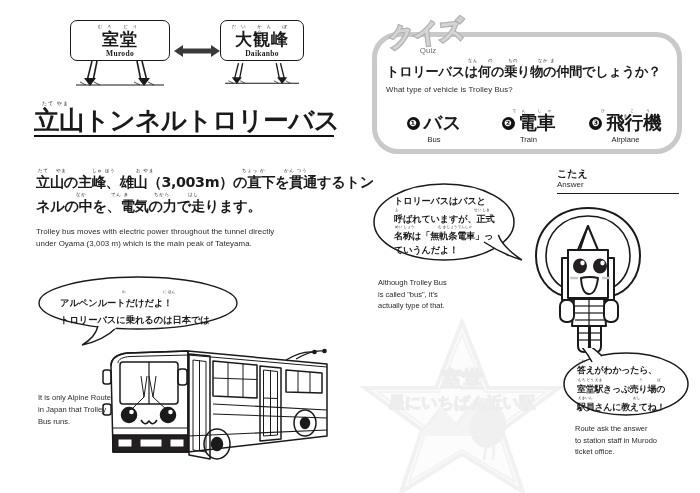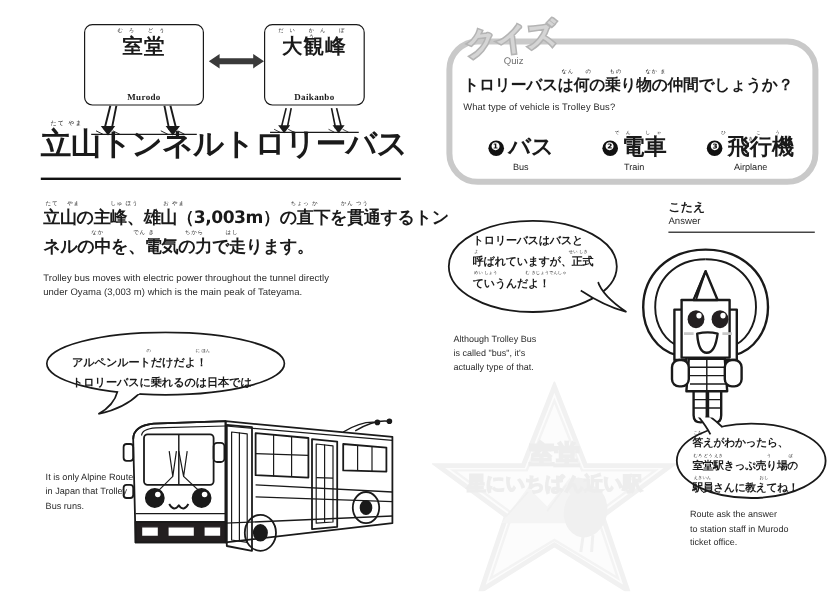--- a/index.html
+++ b/index.html
@@ -49,21 +49,20 @@
     line-height: 19px;
     letter-spacing: 1px;
     font-family: "DejaVu Sans", sans-serif;
   }
   .sign-en {
     font-size: 7.5px;
     font-family: "Liberation Serif", serif;
     font-weight: 700;
     line-height: 9px;
     letter-spacing: 0.3px;
-    margin-top: 27px;
   }
   .sign-legs { position: absolute; top: 100%; left: 0; width: 100%; height: 26px; }
   .arrow-box { position: absolute; left: 104px; top: 22px; width: 46px; height: 18px; }
 
   
   #title-block { left: 34px; top: 100px; width: 300px; }
   .title-ruby {
     font-size: 5px;
     font-family: "DejaVu Sans", sans-serif;
     letter-spacing: 1px;
@@ -71,21 +70,21 @@
     color: #111;
     line-height: 6px;
   }
   .title-jp {
     font-size: 25.5px;
     font-weight: 700;
     font-family: "DejaVu Sans", sans-serif;
     letter-spacing: -0.5px;
     line-height: 28px;
     border-bottom: 2px solid #111;
-    padding-bottom: 14px;
+    padding-bottom: 1px;
     white-space: nowrap;
   }
   .title-en {
     font-size: 13.5px;
     font-weight: 700;
     text-align: center;
     margin-top: 4px;
     letter-spacing: 0px;
     font-family: "Liberation Sans", sans-serif;
   }
@@ -557,20 +556,21 @@
       <div class="ansbub-jp">トロリーバスはバスと</div>
       <div class="bub-ruby">
         <span style="left:1px;">よ</span>
           <span style="left:80px;">せい しき</span>
       </div>
       <div class="ansbub-jp" style="line-height:13px;">呼ばれていますが、正式</div>
       <div class="bub-ruby">
         <span style="left:1px;">めい しょう</span>
           <span style="left:44px;">む きじょうでんしゃ</span>
       </div>
+      <div class="ansbub-jp" style="line-height:13px;">名称は「無軌条電車」っ</div>
       <div class="ansbub-jp">ていうんだよ！</div>
     </div>
   </div>
 
   <div class="abs" id="ans-en-note">
     <div>Although Trolley Bus</div>
     <div>is called "bus", it's</div>
     <div>actually type of that.</div>
   </div>
 

